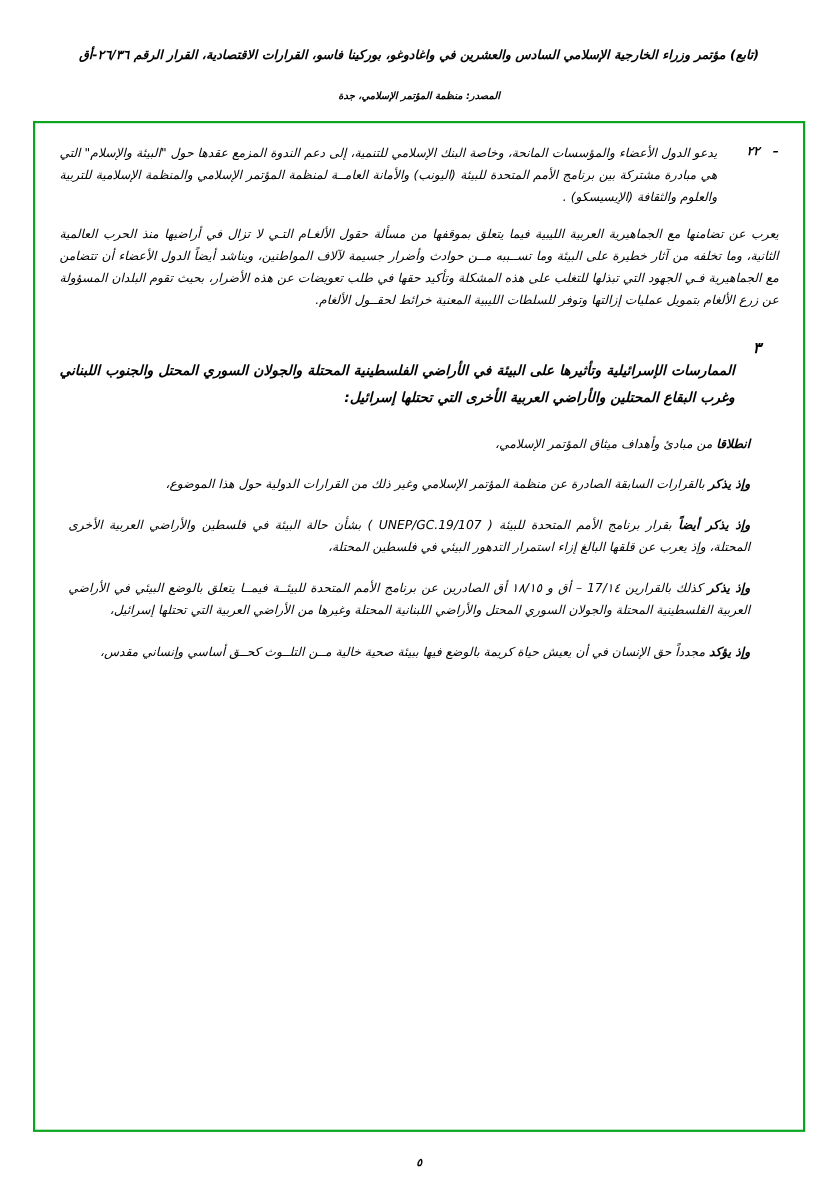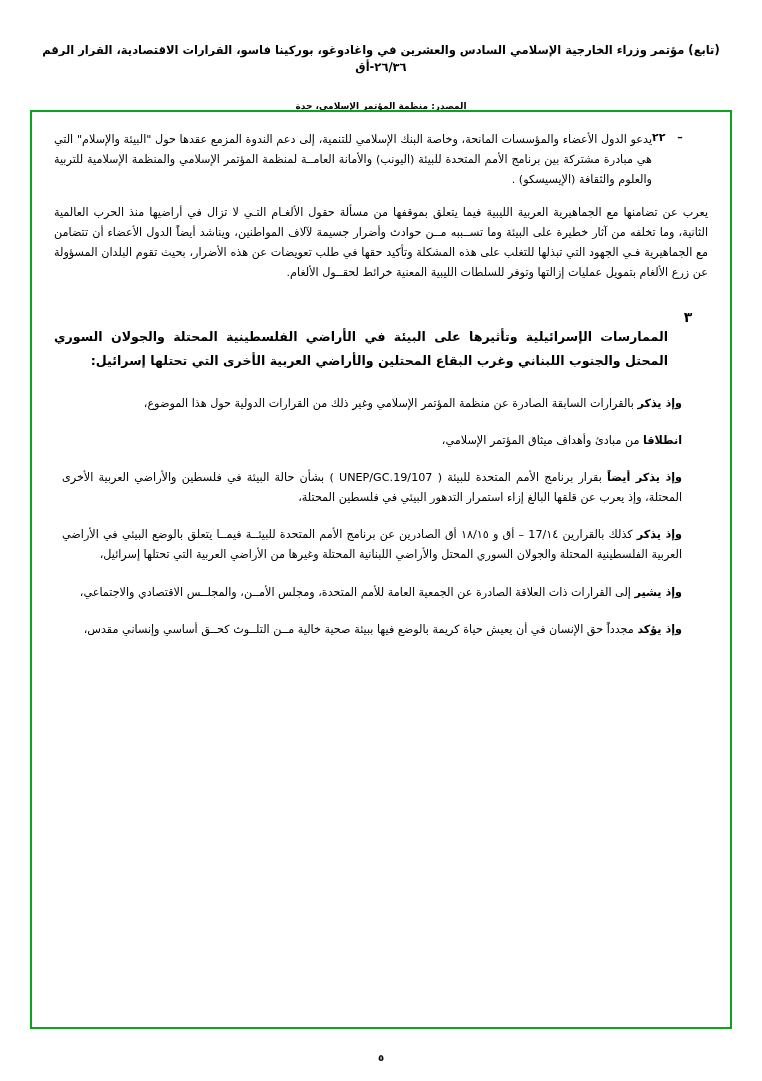--- a/index.html
+++ b/index.html
@@ -13,20 +13,21 @@
     font-family: "DejaVu Sans", "Liberation Sans", sans-serif;
     color: #000000;
     position: relative;
     overflow: hidden;
   }
   .page {
     position: relative;
     width: 762px;
     height: 1081px;
     box-sizing: border-box;
+    font-style: italic;
   }
   .header-block {
     padding: 42px 34px 0 34px;
     text-align: center;
   }
   .header-line {
     font-size: 11.5px;
     font-weight: bold;
     line-height: 1.5;
     direction: rtl;
@@ -53,21 +54,21 @@
   .num-item {
     display: flex;
     flex-direction: row;
     margin-bottom: 13px;
   }
   .num-col {
     width: 56px;
     flex: 0 0 56px;
     font-size: 11px;
     font-weight: bold;
-    text-align: left;
+    text-align: right;
     padding-top: 1px;
     white-space: nowrap;
     letter-spacing: 0;
   }
   .num-col .dash {
     display: inline-block;
     margin-right: 8px;
   }
   .txt-col {
     flex: 1 1 auto;
@@ -142,39 +143,36 @@
       <div class="num-item">
         <div class="txt-col">يعرب عن تضامنها مع الجماهيرية العربية الليبية فيما يتعلق  بموقفها  من مسألة حقول الألغـام التـي لا تزال في أراضيها منذ الحرب العالمية الثانية، وما تخلفه من آثار خطيرة على البيئة وما تســببه مــن حوادث وأضرار جسيمة لآلاف المواطنين، ويناشد أيضاً الدول الأعضاء أن تتضامن مع الجماهيرية فـي الجهود التي تبذلها للتغلب على هذه المشكلة وتأكيد حقها في طلب تعويضات عن هذه الأضرار، بحيث تقوم البلدان المسؤولة عن زرع الألغام بتمويل عمليات إزالتها وتوفر للسلطات  الليبية المعنية خرائط لحقــول الألغام.</div>
       </div>
 
       <div class="section-head">
         <div class="section-num">٣</div>
         <div class="section-title">الممارسات الإسرائيلية وتأثيرها على البيئة في الأراضي الفلسطينية  المحتلة والجولان السوري المحتل والجنوب اللبناني وغرب البقاع المحتلين والأراضي العربية الأخرى التي تحتلها إسرائيل:</div>
       </div>
 
       <div class="para">
-        <span class="lead">وإذ يذكر</span><span> بالقرارات السابقة الصادرة عن منظمة المؤتمر الإسلامي وغير ذلك من القرارات الدولية حول هذا الموضوع،</span>
+        <span class="lead">انطلاقا</span><span> من مبادئ وأهداف ميثاق المؤتمر الإسلامي،</span>
       </div>
 
       <div class="para">
-        <span class="lead">انطلاقا</span><span> من مبادئ وأهداف ميثاق المؤتمر الإسلامي،</span>
+        <span class="lead">وإذ يذكر</span><span> بالقرارات السابقة الصادرة عن منظمة المؤتمر الإسلامي وغير ذلك من القرارات الدولية حول هذا الموضوع،</span>
       </div>
 
       <div class="para">
         <span class="lead">وإذ يذكر أيضاً</span><span> بقرار برنامج الأمم المتحدة للبيئة  (  UNEP/GC.19/107 )  بشأن حالة البيئة في فلسطين والأراضي العربية الأخرى المحتلة، وإذ يعرب عن قلقها البالغ إزاء استمرار التدهور البيئي في فلسطين المحتلة،</span>
       </div>
 
 
       <div class="para">
         <span class="lead">وإذ يذكر</span><span> كذلك بالقرارين 17/١٤ – أق و  ١٨/١٥ أق الصادرين عن برنامج الأمم المتحدة للبيئــة  فيمــا يتعلق بالوضع البيئي في الأراضي العربية الفلسطينية المحتلة والجولان السوري المحتل والأراضي اللبنانية المحتلة وغيرها من الأراضي العربية التي تحتلها إسرائيل،</span>
       </div>
 
-      <div class="para">
-        <span class="lead">وإذ يشير</span><span> إلى القرارات ذات العلاقة الصادرة عن الجمعية العامة للأمم المتحدة، ومجلس الأمــن، والمجلــس الاقتصادي والاجتماعي،</span>
-      </div>
 
       <div class="para">
         <span class="lead">وإذ يؤكد</span><span> مجدداً حق الإنسان في أن يعيش حياة كريمة بالوضع فيها ببيئة صحية خالية مــن التلــوث كحــق أساسي وإنساني مقدس،</span>
       </div>
 
     </div>
   </div>
 
   <div class="footer">٥</div>
 

